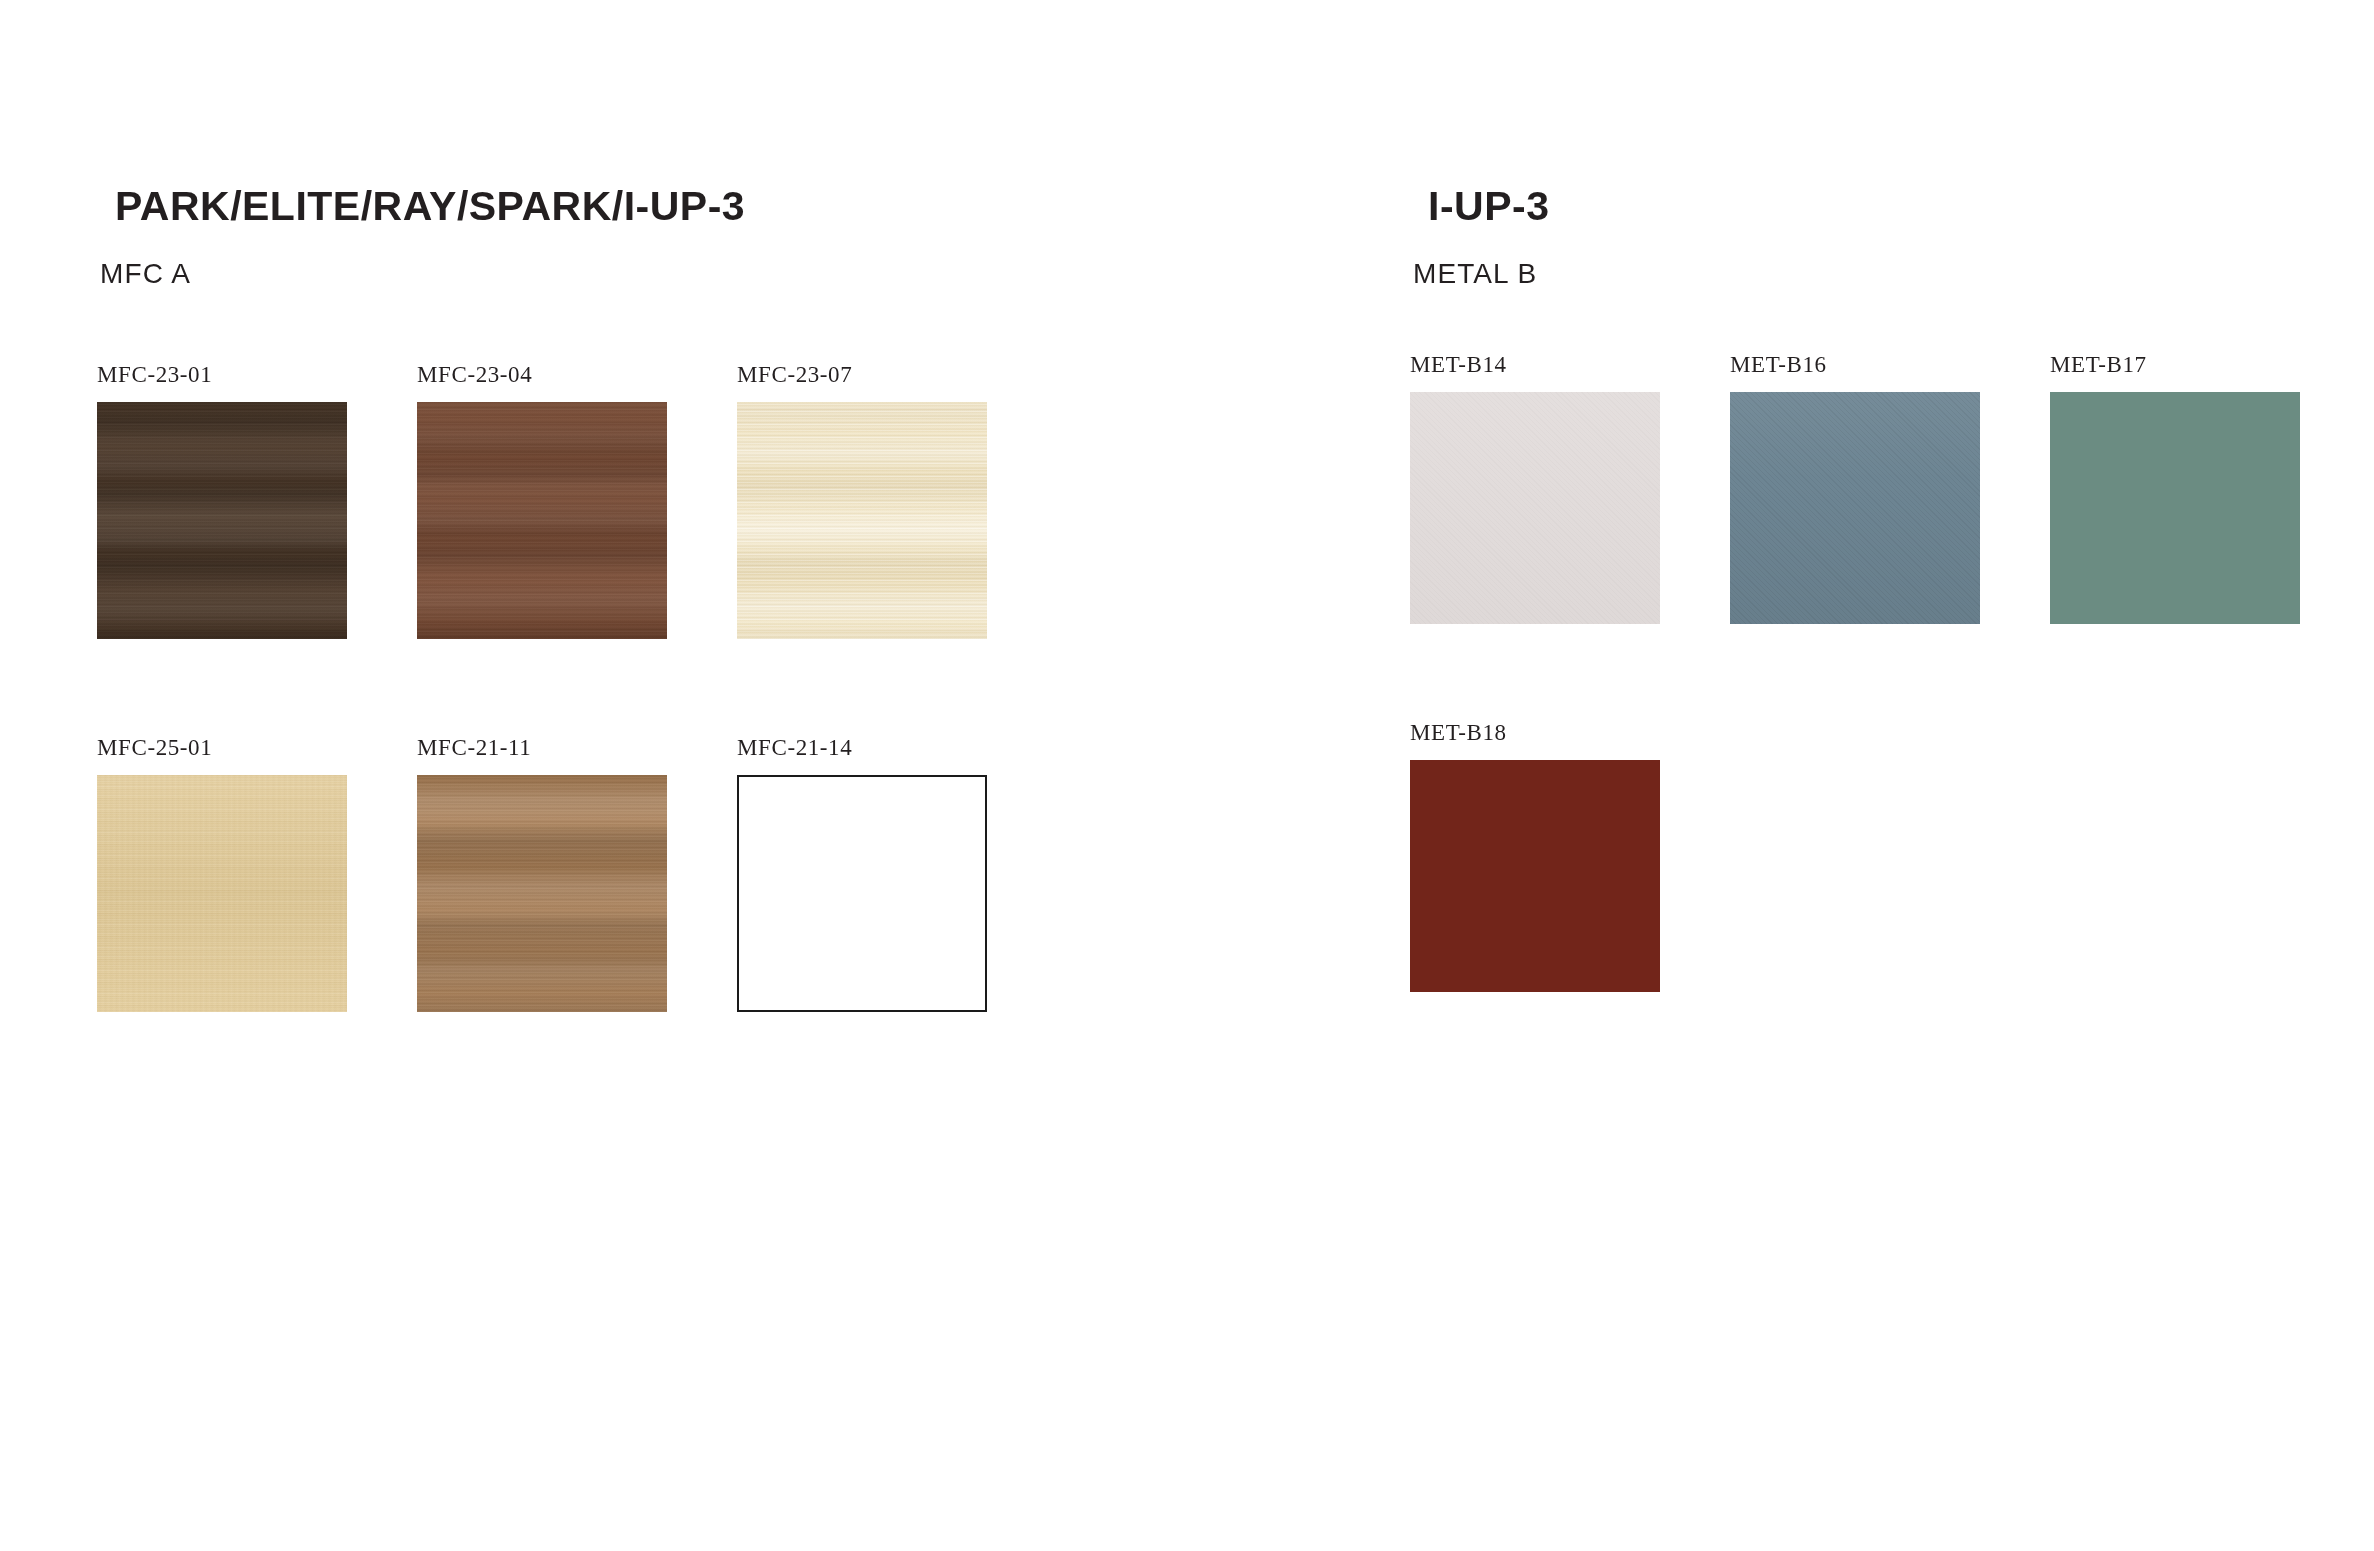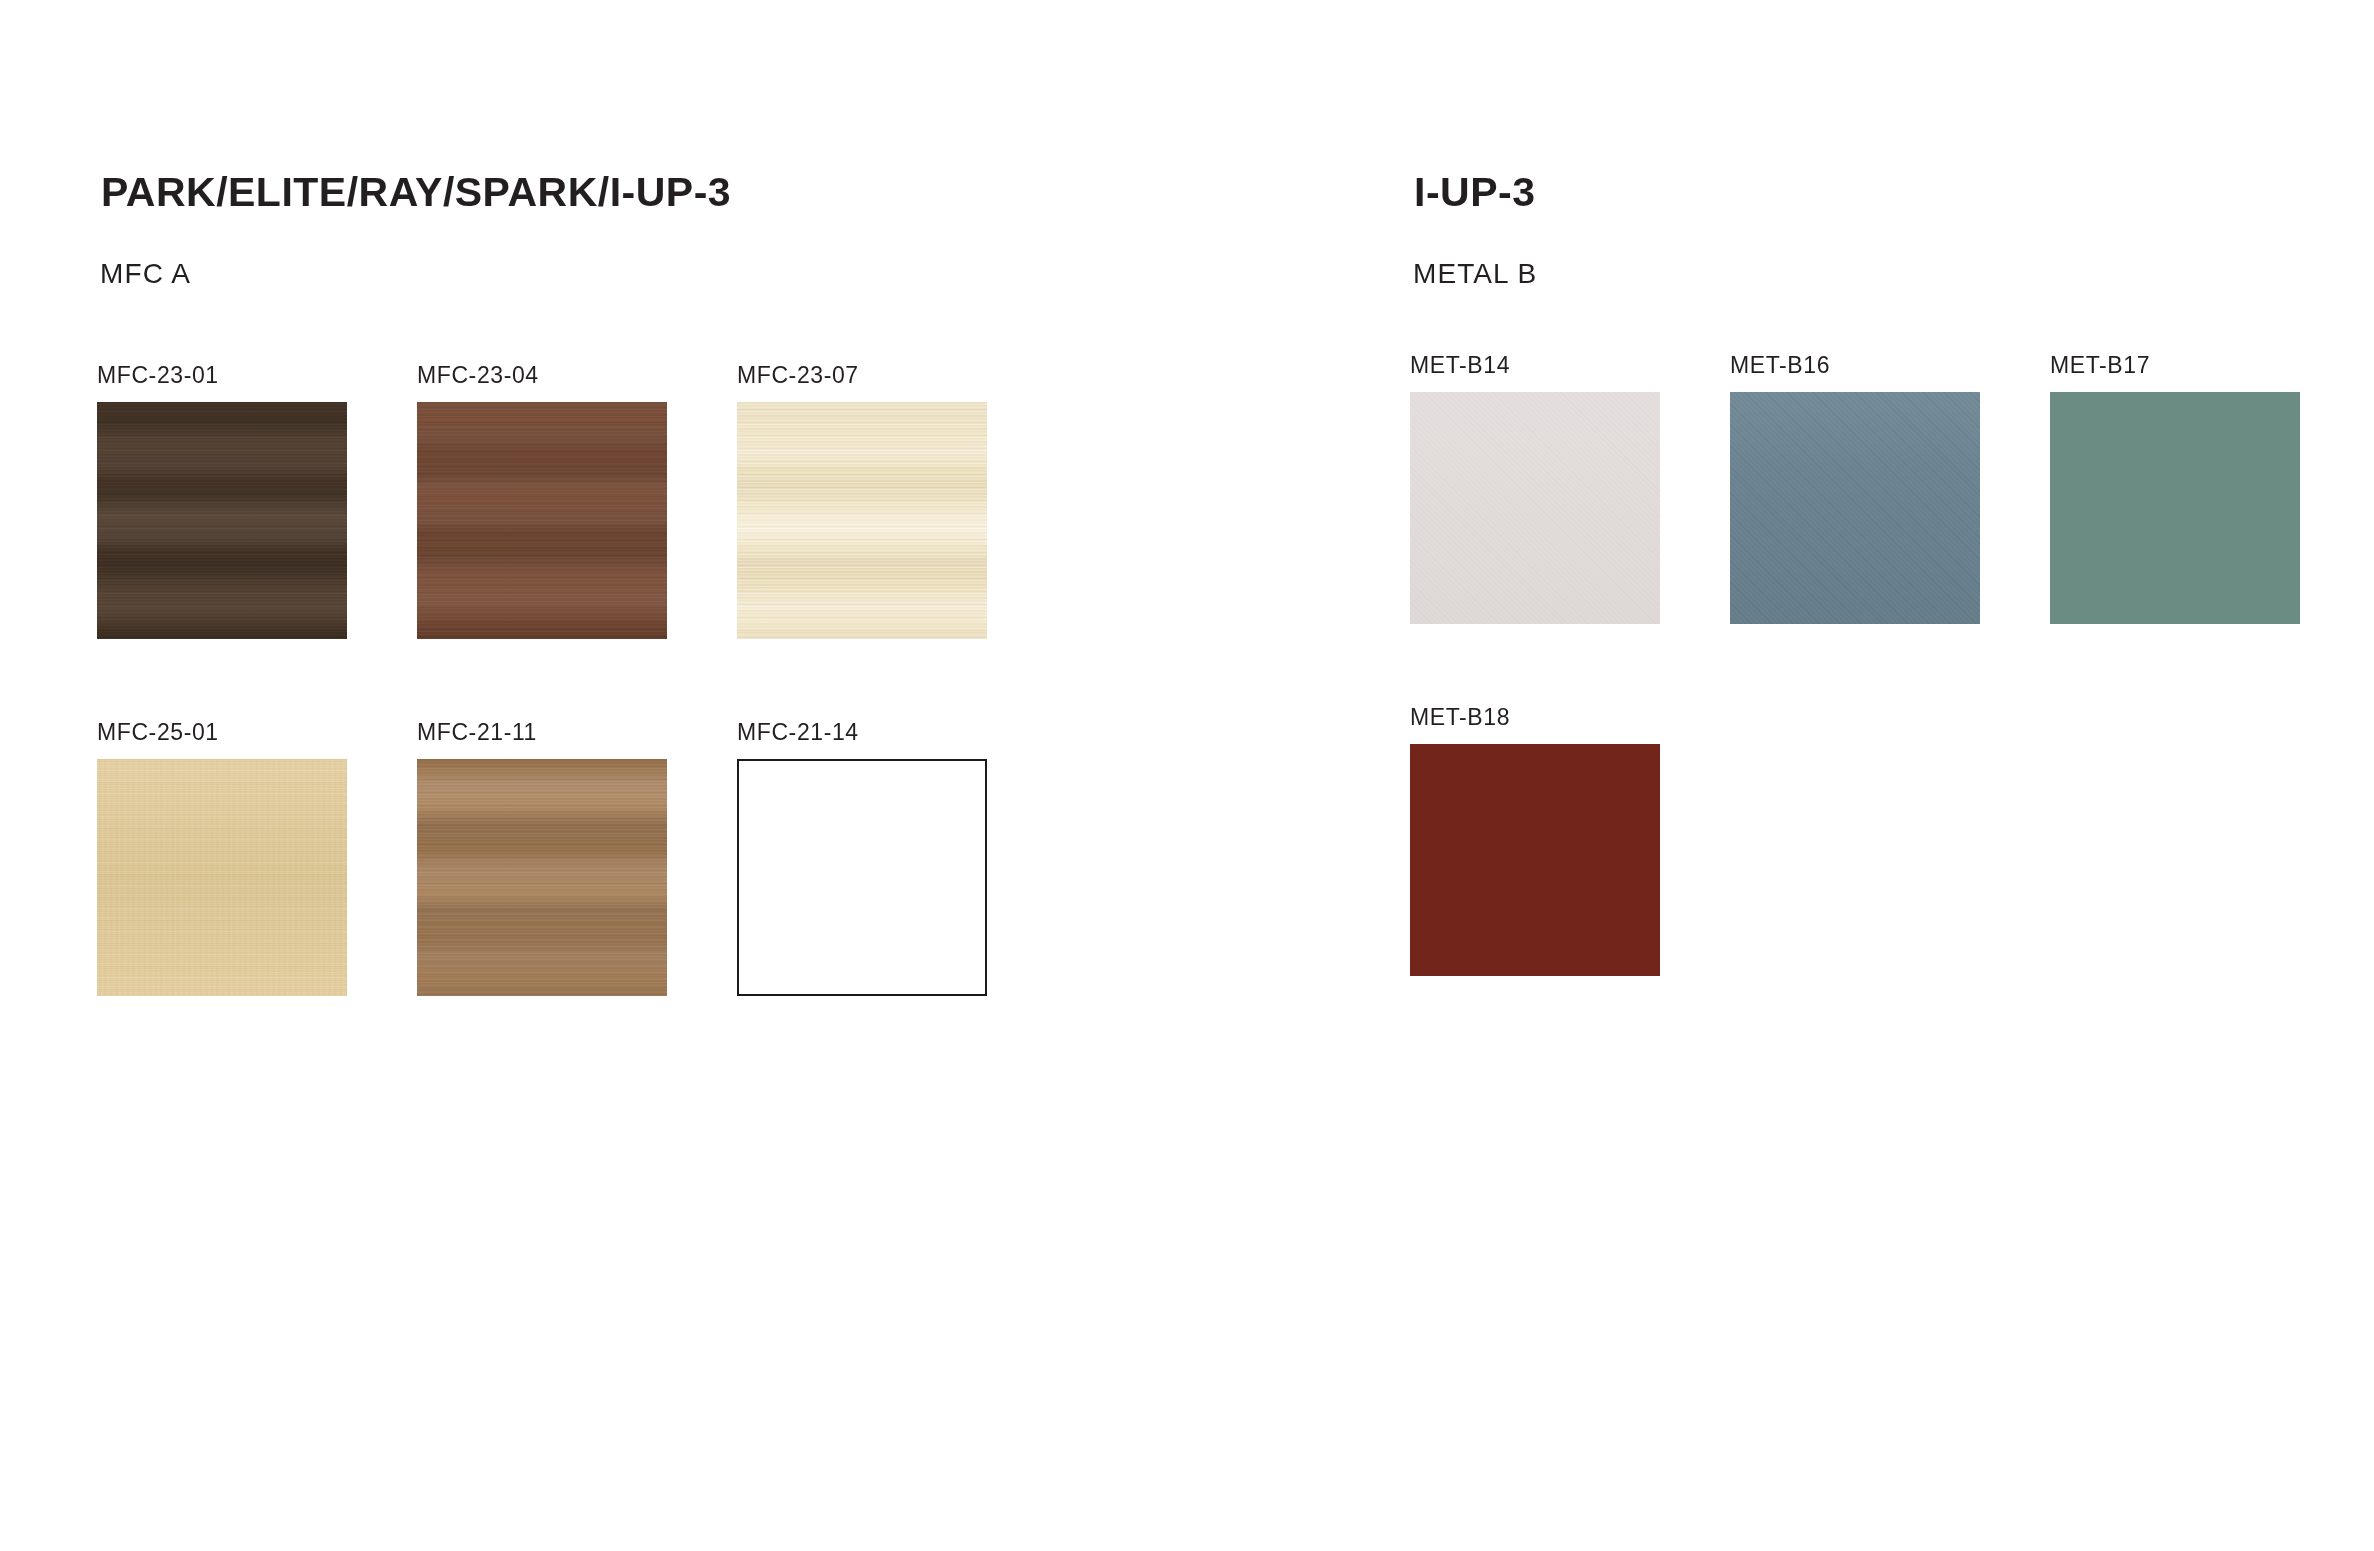--- a/index.html
+++ b/index.html
@@ -25,21 +25,21 @@
   .column {
     position: absolute;
     top: 0;
   }
   .col-left  { left: 97px; }
   .col-right { left: 1410px; }
 
   .col-title {
     position: absolute;
     top: 165px;
-    margin: 4px;
+    margin: 18px;
     font-size: 41px;
     font-weight: 700;
     letter-spacing: 0.5px;
     color: #231f20;
     white-space: nowrap;
     font-family: "Liberation Sans", sans-serif;
   }
   .col-subtitle {
     position: absolute;
     top: 255px;
@@ -49,21 +49,22 @@
     letter-spacing: 1.1px;
     color: #231f20;
     white-space: nowrap;
   }
 
   
   .grid {
     position: absolute;
     display: grid;
     grid-template-columns: repeat(3, 250px);
-    gap: 0 70px;
+    gap: 16px 70px;
+    font-family: Liberation Serif, serif;
   }
   .grid-left  { top: 362px; left: 97px; grid-auto-rows: 357px; }
   .grid-right { top: 352px; left: 1410px; grid-auto-rows: 352px; }
 
   .swatch-cell {
     position: relative;
   }
   .swatch-label {
     position: absolute;
     top: 0;

